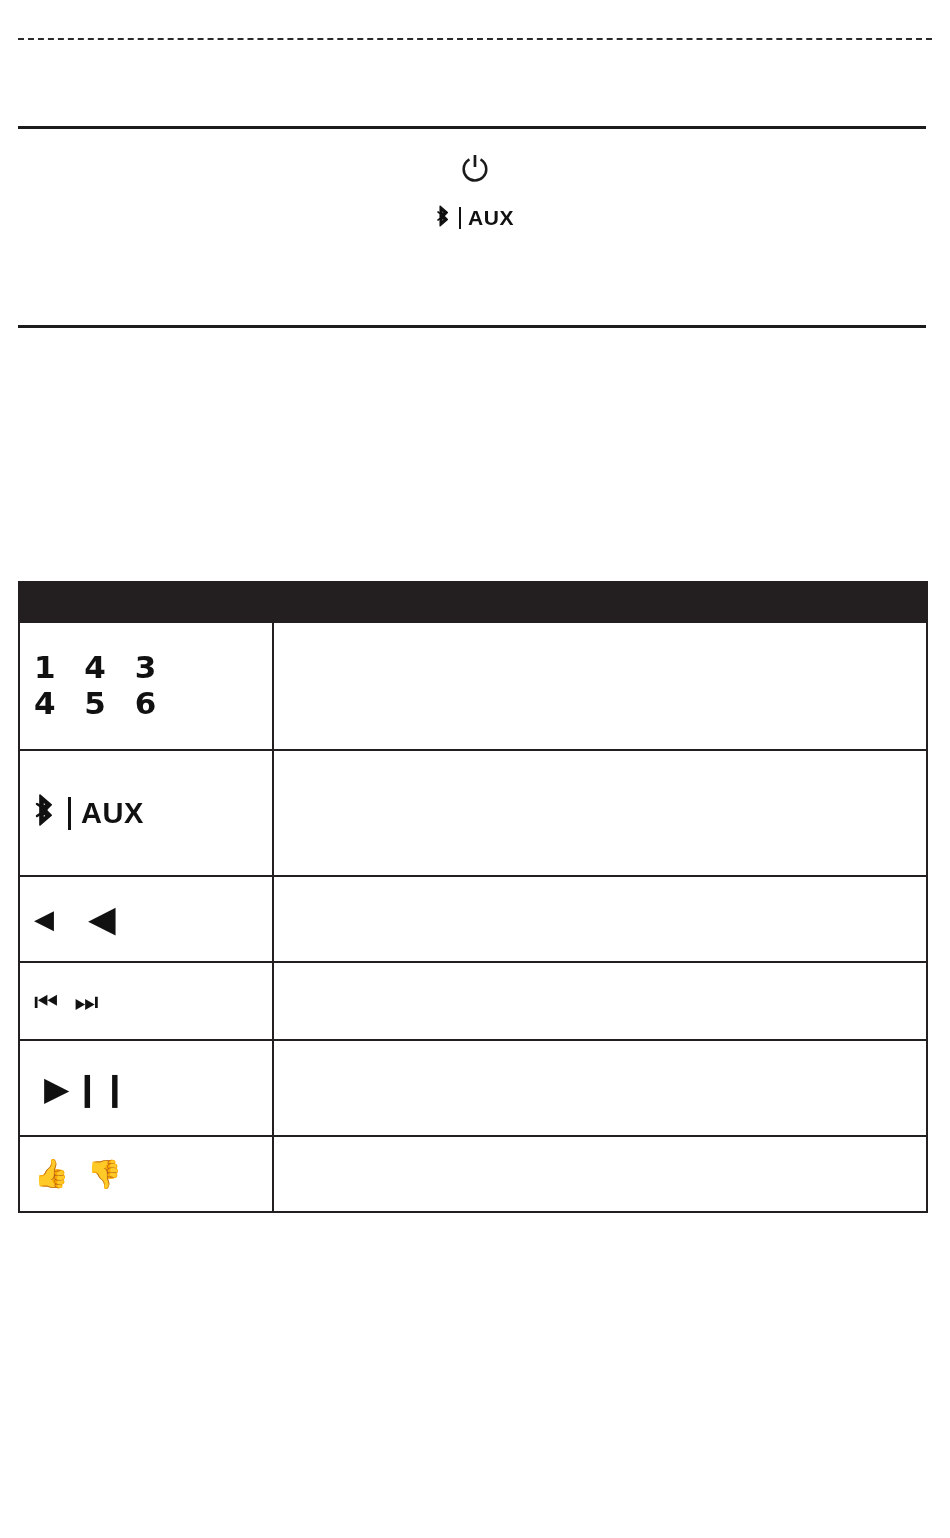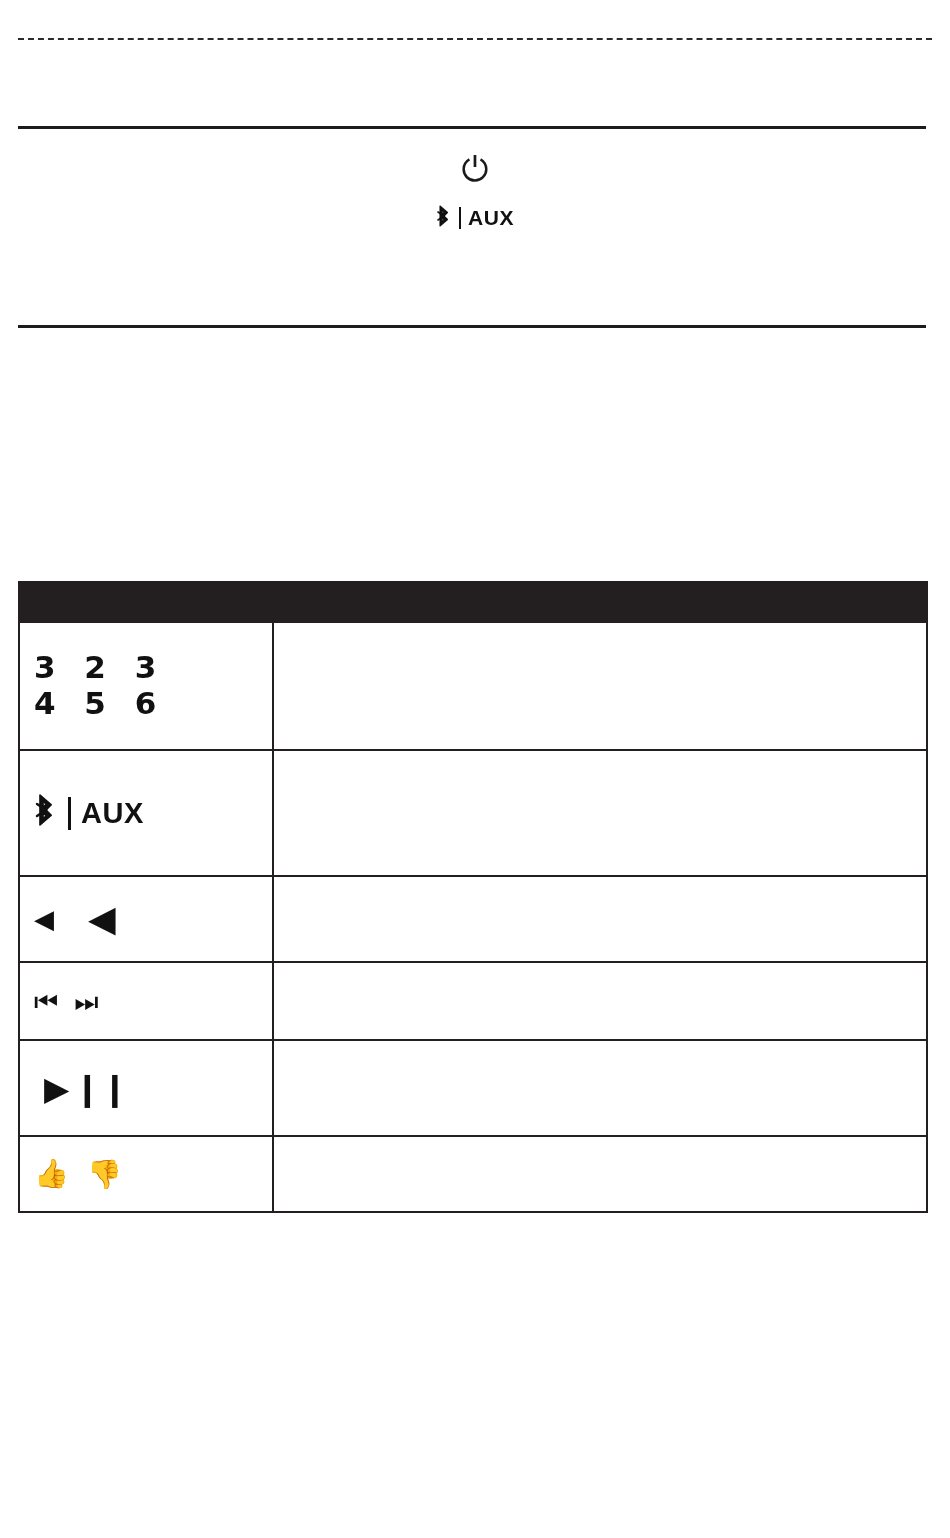--- a/index.html
+++ b/index.html
@@ -250,21 +250,21 @@
     <thead>
       <tr>
         <th></th>
         <th></th>
       </tr>
     </thead>
     <tbody>
 
       <tr class="row-presets">
         <td class="icon-cell">
-          <div class="presets">3 2 3</div>
+          <div class="presets">1 4 3</div>
           <div class="presets">4 5 6</div>
         </td>
         <td class="desc-cell"></td>
       </tr>
 
       <tr class="row-source">
         <td class="icon-cell">
           <span class="bt-aux-cell">
             <span class="bt-glyph">
               <svg width="24" height="36" viewBox="0 0 16 24" aria-hidden="true">

